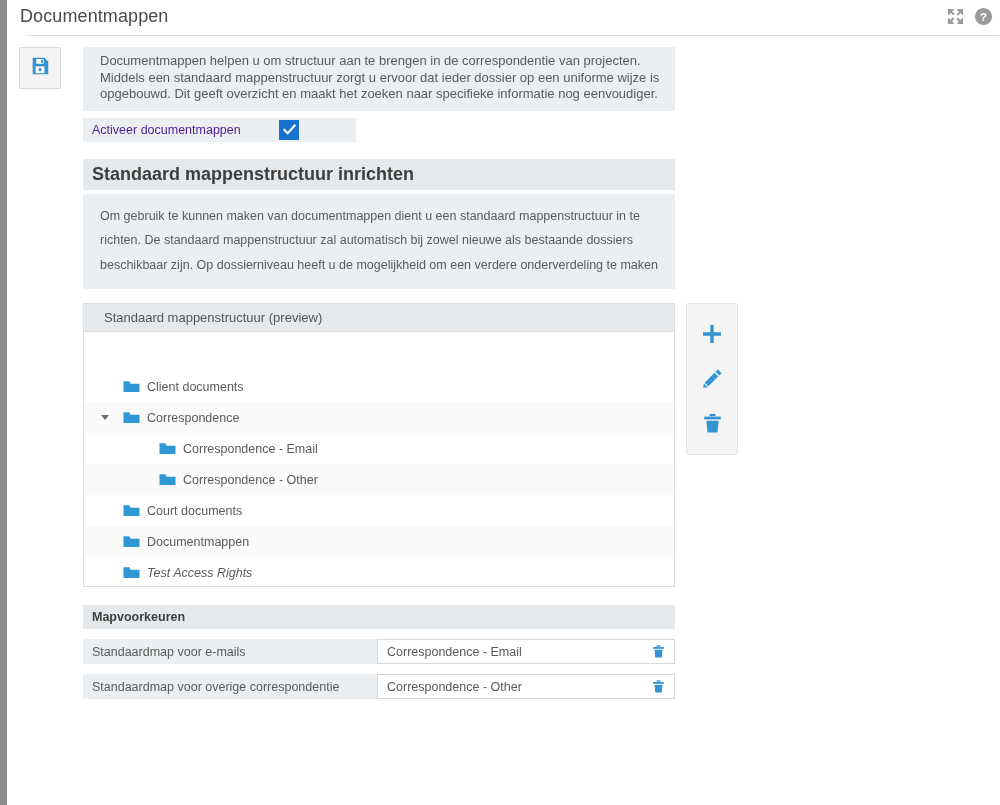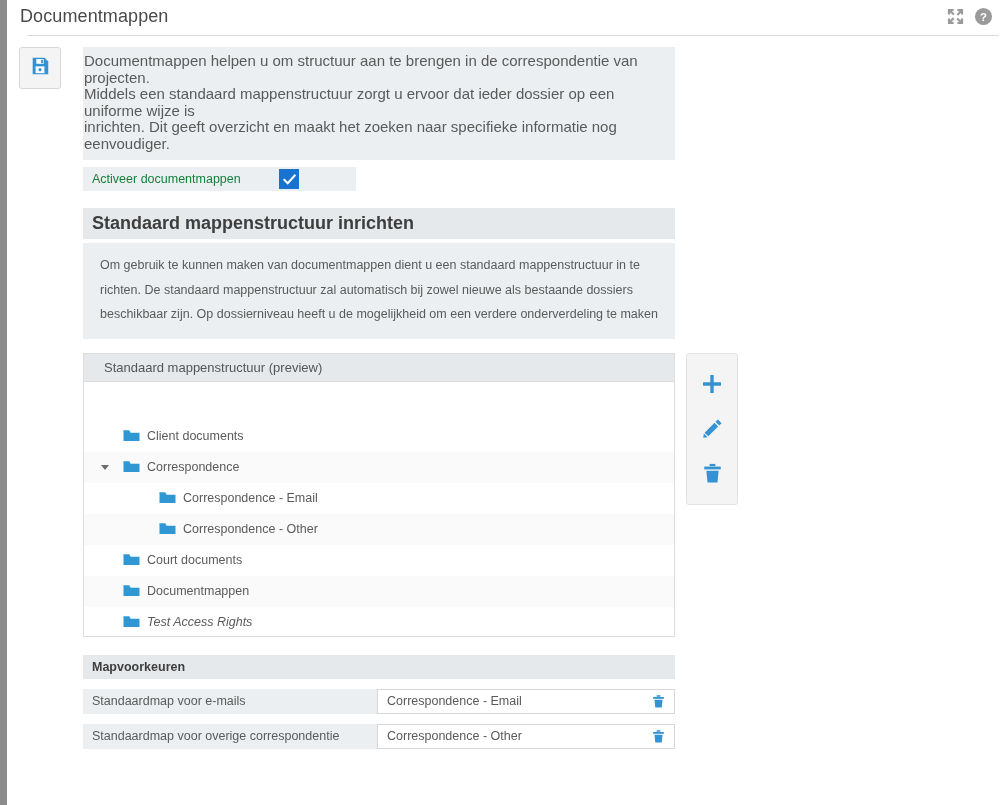--- a/index.html
+++ b/index.html
@@ -53,33 +53,33 @@
     border-radius: 3px;
     display: flex; align-items: center; justify-content: center;
     cursor: pointer;
   }
 
   
   .content { position: absolute; left: 83px; top: 47px; width: 592px; }
 
   .info-box {
     background: #eceff1;
-    padding: 6px 9px 8px 1px;
-    font-size: 15px; line-height: 16.5px;
+    padding: 6px 9px 8px 17px;
+    font-size: 13px; line-height: 16.5px;
     color: #5a5a5a;
   }
   .info-box p { margin: 0; }
 
   .kv-row {
     display: flex; align-items: stretch;
     margin-top: 7px;
   }
   .kv-label {
     background: #eceff1;
-    font-size: 12.5px; color: #15803d;
+    font-size: 12.5px; color: #4c1d95;
     padding: 5px 9px;
     width: 190px;
     display: flex; align-items: center;
   }
   .kv-ctrl {
     background: #eceff1;
     width: 83px;
     display: flex; align-items: center; padding-left: 6px;
   }
   .chk {
@@ -212,21 +212,21 @@
         <circle cx="12" cy="16" r="1.7" fill="#3593d2"></circle>
       </svg>
     </span>
   </div>
 
   <div class="content">
 
     <div class="info-box">
       <p>Documentmappen helpen u om structuur aan te brengen in de correspondentie van projecten.</p>
       <p>Middels een standaard mappenstructuur zorgt u ervoor dat ieder dossier op een uniforme wijze is</p>
-      <p>inrichten. Dit geeft overzicht en maakt het zoeken naar specifieke informatie nog eenvoudiger.</p>
+      <p>opgebouwd. Dit geeft overzicht en maakt het zoeken naar specifieke informatie nog eenvoudiger.</p>
     </div>
 
     <div class="kv-row">
       <div class="kv-label">Activeer documentmappen</div>
       <div class="kv-ctrl">
         <div class="chk">
           <svg viewBox="0 0 20 20" width="15" height="15" aria-hidden="true">
             <path d="M3 10.4 L7.6 15 L17 4.6" stroke="#ffffff" stroke-width="2.6" fill="none" stroke-linecap="square"></path>
           </svg>
         </div>

